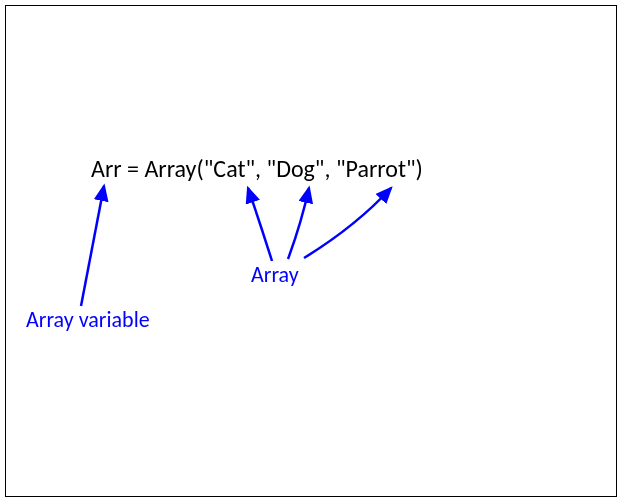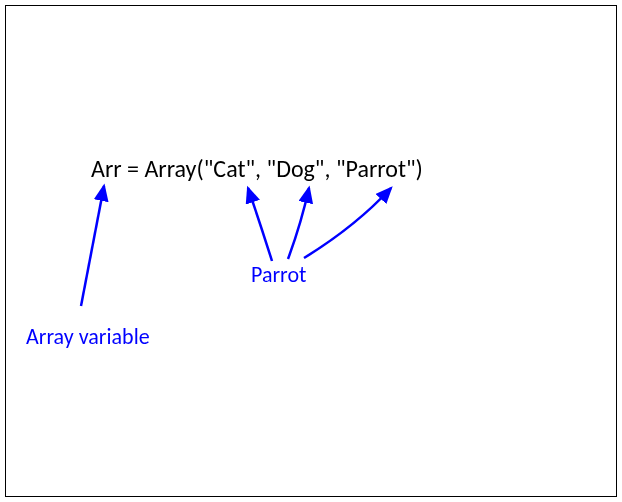--- a/index.html
+++ b/index.html
@@ -29,21 +29,21 @@
       color: #000;
       white-space: nowrap;
       letter-spacing: 0px;
     }
     .annotation {
       position: absolute;
       color: #0000ff;
       font-size: 22px;
     }
     .annotation-variable {
-      top: 317px;
+      top: 300px;
       left: 20px;
     }
     .annotation-values {
       top: 255px;
       left: 245px;
     }
     .arrows {
       position: absolute;
       top: 0;
       left: 0;
@@ -53,21 +53,21 @@
     }
   </style>
 </head>
 <body>
 
 <div class="frame">
   <div class="code-line">Arr = Array("Cat", "Dog", "Parrot")</div>
 
   <div class="annotation annotation-variable">Array variable</div>
 
-  <div class="annotation annotation-values">Parrot</div>
+  <div class="annotation annotation-values">Array</div>
 
   <svg class="arrows" width="612" height="492">
     <defs>
       <marker id="arrowhead" markerWidth="8" markerHeight="8" refX="6" refY="3" orient="auto">
         <path d="M0,0 L7,3 L0,6 Z" fill="#0000ff"></path>
       </marker>
     </defs>
 
     <path d="M 75 300 L 98 180" stroke="#0000ff" stroke-width="2.5" fill="none" marker-end="url(#arrowhead)"></path>
 

